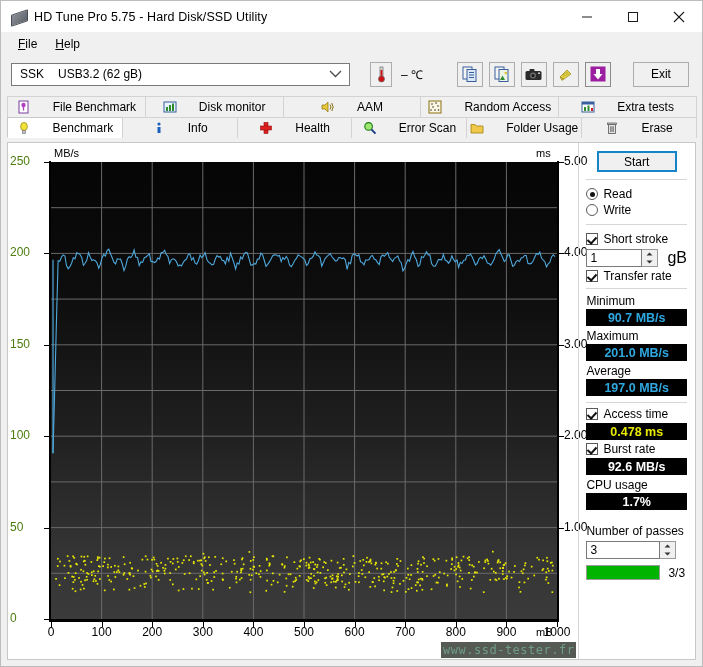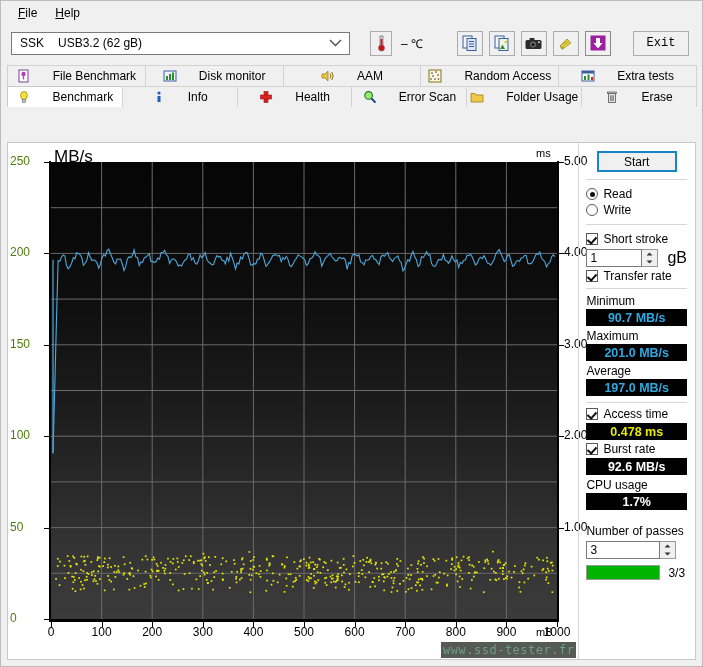--- a/index.html
+++ b/index.html
@@ -40,21 +40,21 @@
   .tempbox{display:flex;align-items:center;margin-left:20px;}
   .temp-btn{width:22px;height:25px;border:1px solid #adadad;background:#f0f0f0;
             display:flex;align-items:center;justify-content:center;box-sizing:border-box;}
   .temp-text{margin-left:9px;font-size:12px;}
   .tools{display:flex;align-items:center;margin-left:34px;gap:6px;}
   .tbtn{width:26px;height:25px;border:1px solid #adadad;background:#f0f0f0;
         display:flex;align-items:center;justify-content:center;box-sizing:border-box;}
   .tbtn.hl{border:1px solid #8a8a8a;}
   .exit-btn{margin-left:22px;width:56px;height:25px;border:1px solid #adadad;
         background:#f0f0f0;display:flex;align-items:center;justify-content:center;
-        font-size:12px;box-sizing:border-box;font-family:Liberation Mono, monospace;}
+        font-size:12px;box-sizing:border-box;}
 
   
   .tabwrap{margin:4px 6px 0 6px;position:relative;}
   .tabrow{display:flex;height:21px;}
   .tab{flex:1;display:flex;align-items:center;justify-content:center;gap:22px;
        background:#f0f0f0;border:1px solid #d3d3d3;border-bottom:none;
        font-size:12px;box-sizing:border-box;margin-right:-1px;}
   .tab.sel{background:#ffffff;border:1px solid #c8c8c8;border-bottom:1px solid #fff;}
   .tab .ic{width:14px;height:14px;display:inline-block;position:relative;flex:0 0 14px;}
   .tabrow.row1 .tab{border-top:1px solid #d3d3d3;}
@@ -67,21 +67,21 @@
   .graphpane{position:relative;width:575px;height:100%;}
   .sidepane{flex:1;position:relative;padding:8px 8px 0 8px;box-sizing:border-box;border-radius:26px;}
 
   
   .plot{position:absolute;left:43px;top:19px;width:506px;height:457px;
         background:linear-gradient(to bottom,#050505 0%,#0d0d0d 28%,#1f1f1f 58%,#343434 85%,#3b3b3b 100%);
         border:none;}
   .plot-border-l{position:absolute;left:41px;top:18px;width:2px;height:460px;background:#000;}
   .plot-border-b{position:absolute;left:41px;top:476px;width:510px;height:3px;background:#000;}
   .plot-border-r{position:absolute;left:549px;top:18px;width:2px;height:460px;background:#000;}
-  .axis-unit-l{position:absolute;left:46px;top:4px;font-size:17px;color:#000;}
+  .axis-unit-l{position:absolute;left:46px;top:4px;font-size:11px;color:#000;}
   .axis-unit-r{position:absolute;left:528px;top:4px;font-size:11px;color:#000;}
   .ylab{position:absolute;font-size:12px;color:#4d7c0f;text-align:left;width:32px;}
   .ylab-r{position:absolute;font-size:12px;color:#000;text-align:left;width:40px;}
   .xlab{position:absolute;font-size:12px;color:#000;text-align:center;width:40px;top:482px;}
   .xunit{position:absolute;font-size:11px;color:#000;top:483px;}
   .watermark{position:absolute;right:2px;bottom:1px;font-family:"DejaVu Sans Mono",monospace;
              font-size:12px;color:#6f9c8a;background:#555a55;padding:1px 2px;letter-spacing:.5px;}
 
   
   .start-btn{width:80px;height:21px;margin:0 auto;display:flex;align-items:center;
@@ -114,20 +114,44 @@
   .prog .bar{width:74px;height:15px;border:1px solid #9a9a9a;background:#fff;box-sizing:border-box;}
   .prog .bar i{display:block;height:100%;background:#00b400;}
   .prog .ptxt{margin-left:8px;font-size:12px;}
   .sidediv{position:absolute;left:0;top:0;bottom:0;width:1px;background:#d6d6d6;}
 </style>
 </head>
 <body>
 
 <div class="win">
 
+  <div class="titlebar">
+    <span class="title-icon">
+        <i class="disk"></i>
+      </span>
+    <span class="title-text">HD Tune Pro 5.75 - Hard Disk/SSD Utility</span>
+    <div class="win-btns">
+      <div class="win-btn">
+        <svg width="12" height="12">
+            <line x1="1" y1="6" x2="11" y2="6" stroke="#1b1b1b" stroke-width="1"></line>
+          </svg>
+      </div>
+      <div class="win-btn">
+        <svg width="12" height="12">
+            <rect x="1.5" y="1.5" width="9" height="9" fill="none" stroke="#1b1b1b" stroke-width="1"></rect>
+          </svg>
+      </div>
+      <div class="win-btn">
+        <svg width="12" height="12">
+            <line x1="1" y1="1" x2="11" y2="11" stroke="#1b1b1b" stroke-width="1.1"></line>
+            <line x1="11" y1="1" x2="1" y2="11" stroke="#1b1b1b" stroke-width="1.1"></line>
+          </svg>
+      </div>
+    </div>
+  </div>
 
   <div class="menubar">
     <div class="menu-item"><u>F</u>ile</div>
     <div class="menu-item"><u>H</u>elp</div>
   </div>
 
   <div class="devrow">
     <div class="combo">
       <span class="c-vendor">SSK</span>
       <span class="c-model">USB3.2 (62 gB)</span>

